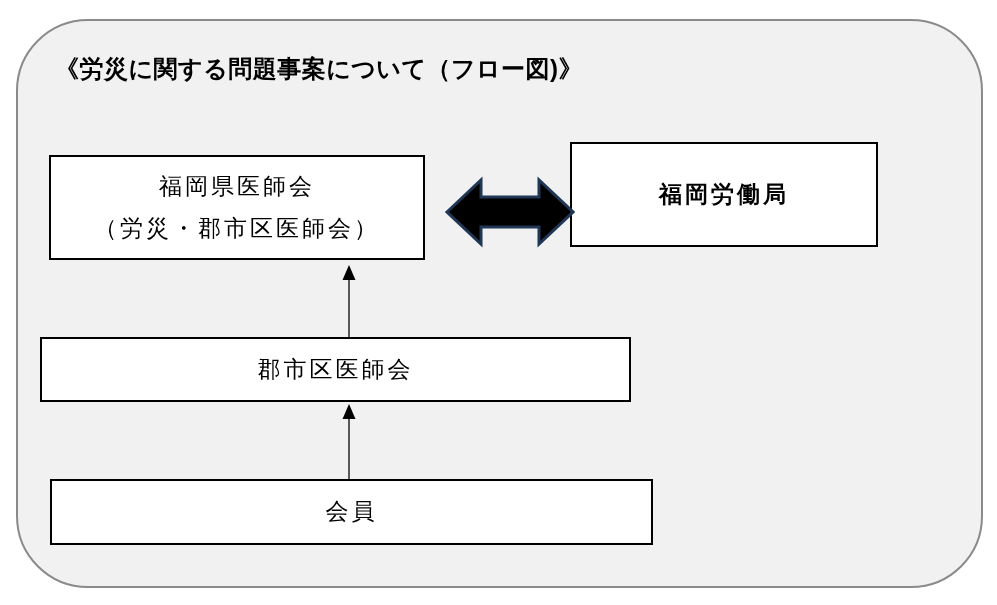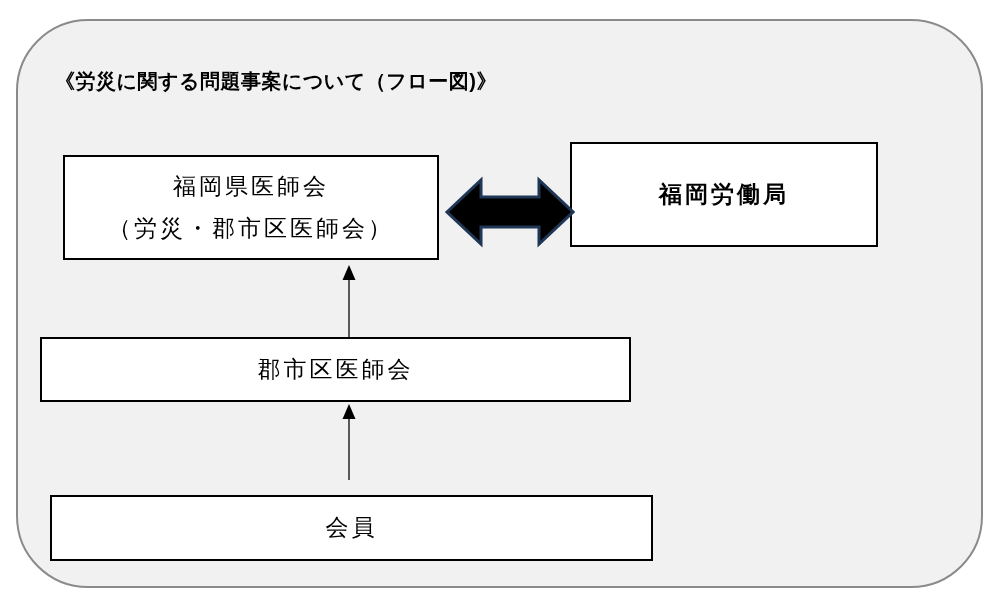--- a/index.html
+++ b/index.html
@@ -33,44 +33,43 @@
     background: var(--panel-bg);
     border: 2px solid var(--panel-border);
     border-radius: 72px;
   }
   .title {
     position: absolute;
     left: 55px;
     top: 50px;
     font-family: "Liberation Sans", "DejaVu Sans", sans-serif;
     font-weight: bold;
-    font-size: 20px;
+    font-size: 24px;
     line-height: 38px;
     letter-spacing: 0.5px;
     white-space: nowrap;
-    margin-top: 12px;
   }
   .node {
     position: absolute;
     background: var(--box-bg);
     border: 2px solid var(--box-border);
     display: flex;
     flex-direction: column;
     align-items: center;
     justify-content: center;
     text-align: center;
     font-size: 23px;
     letter-spacing: 3px;
     line-height: 42px;
     white-space: nowrap;
   }
-  .node-pref  { left: 63px;  top: 155px; width: 376px; height: 105px; }
+  .node-pref  { left: 49px;  top: 155px; width: 376px; height: 105px; }
   .node-labor { left: 570px; top: 142px; width: 308px; height: 105px; font-weight: bold; }
   .node-city  { left: 40px;  top: 337px; width: 591px; height: 65px; }
-  .node-member{ left: 50px;  top: 479px; width: 603px; height: 66px; margin-top: 16px; }
+  .node-member{ left: 50px;  top: 479px; width: 603px; height: 66px; }
   .double-arrow { position: absolute; left: 445px; top: 176px; width: 130px; height: 72px; }
   .up-arrow { position: absolute; width: 20px; }
   .up-arrow-1 { left: 339px; top: 264px; height: 74px; }
   .up-arrow-2 { left: 339px; top: 403px; height: 77px; }
 </style>
 </head>
 <body>
 
 <div class="canvas">
   <div class="panel"></div>

